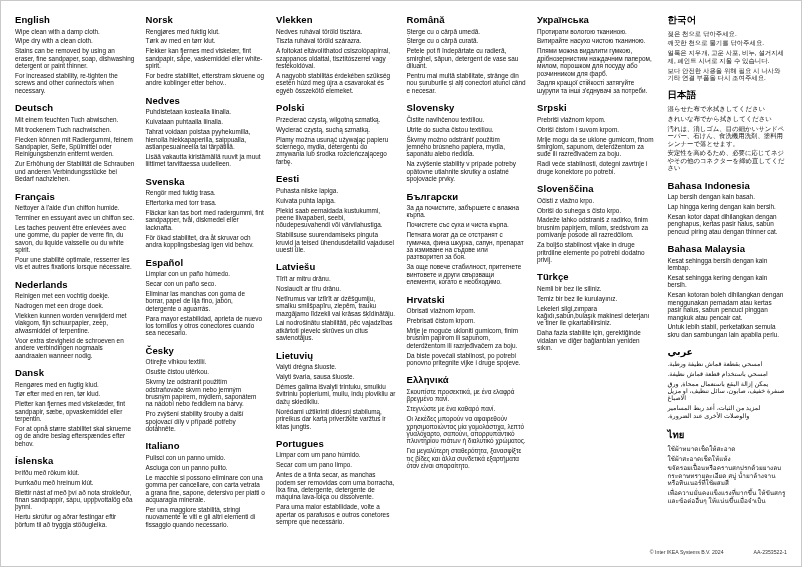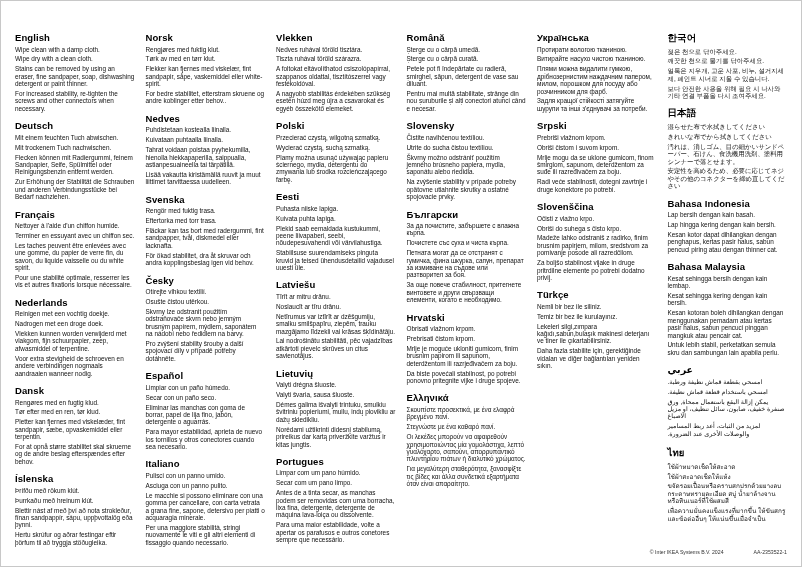--- a/index.html
+++ b/index.html
@@ -26,21 +26,21 @@
   }
   .col { min-width: 0; }
   .lang-section { margin: 0; }
   .lang-title {
     font-size: 9.5px;
     font-weight: bold;
     margin: 8px 0 2.5px 0;
     letter-spacing: 0.1px;
     color: #000;
   }
-  .lang-section:first-child .lang-title { margin-top: 18px; }
+  .lang-section:first-child .lang-title { margin-top: 0; }
   .para {
     font-size: 6.4px;
     line-height: 7.4px;
     margin: 0 0 2.5px 0;
   }
   .rtl { direction: rtl; text-align: left; }
   .footer {
     position: absolute;
     right: 14px; bottom: 11px;
     display: flex;
@@ -114,32 +114,32 @@
           <p class="para">Lisää vakautta kiristämällä ruuvit ja muut liittimet tarvittaessa uudelleen.</p>
         </section>
         <section class="lang-section">
           <h2 class="lang-title">Svenska</h2>
           <p class="para">Rengör med fuktig trasa.</p>
           <p class="para">Eftertorka med torr trasa.</p>
           <p class="para">Fläckar kan tas bort med radergummi, fint sandpapper, tvål, diskmedel eller lacknafta.</p>
           <p class="para">För ökad stabilitet, dra åt skruvar och andra kopplingsbeslag igen vid behov.</p>
         </section>
         <section class="lang-section">
+          <h2 class="lang-title">Español</h2>
+          <p class="para">Limpiar con un paño húmedo.</p>
+          <p class="para">Secar con un paño seco.</p>
+          <p class="para">Eliminar las manchas con goma de borrar, papel de lija fino, jabón, detergente o aguarrás.</p>
+          <p class="para">Para mayor estabilidad, aprieta de nuevo los tornillos y otros conectores cuando sea necesario.</p>
+        </section>
+        <section class="lang-section">
           <h2 class="lang-title">Česky</h2>
           <p class="para">Otírejte vlhkou textilií.</p>
           <p class="para">Osušte čistou utěrkou.</p>
           <p class="para">Skvrny lze odstranit použitím odstraňovače skvrn nebo jemným brusným papírem, mýdlem, saponátem na nádobí nebo ředidlem na barvy.</p>
           <p class="para">Pro zvýšení stability šrouby a další spojovací díly v případě potřeby dotáhněte.</p>
-        </section>
-        <section class="lang-section">
-          <h2 class="lang-title">Español</h2>
-          <p class="para">Limpiar con un paño húmedo.</p>
-          <p class="para">Secar con un paño seco.</p>
-          <p class="para">Eliminar las manchas con goma de borrar, papel de lija fino, jabón, detergente o aguarrás.</p>
-          <p class="para">Para mayor estabilidad, aprieta de nuevo los tornillos y otros conectores cuando sea necesario.</p>
         </section>
         <section class="lang-section">
           <h2 class="lang-title">Italiano</h2>
           <p class="para">Pulisci con un panno umido.</p>
           <p class="para">Asciuga con un panno pulito.</p>
           <p class="para">Le macchie si possono eliminare con una gomma per cancellare, con carta vetrata a grana fine, sapone, detersivo per piatti o acquaragia minerale.</p>
           <p class="para">Per una maggiore stabilità, stringi nuovamente le viti e gli altri elementi di fissaggio quando necessario.</p>
         </section>
       </div>
       <div class="col">

